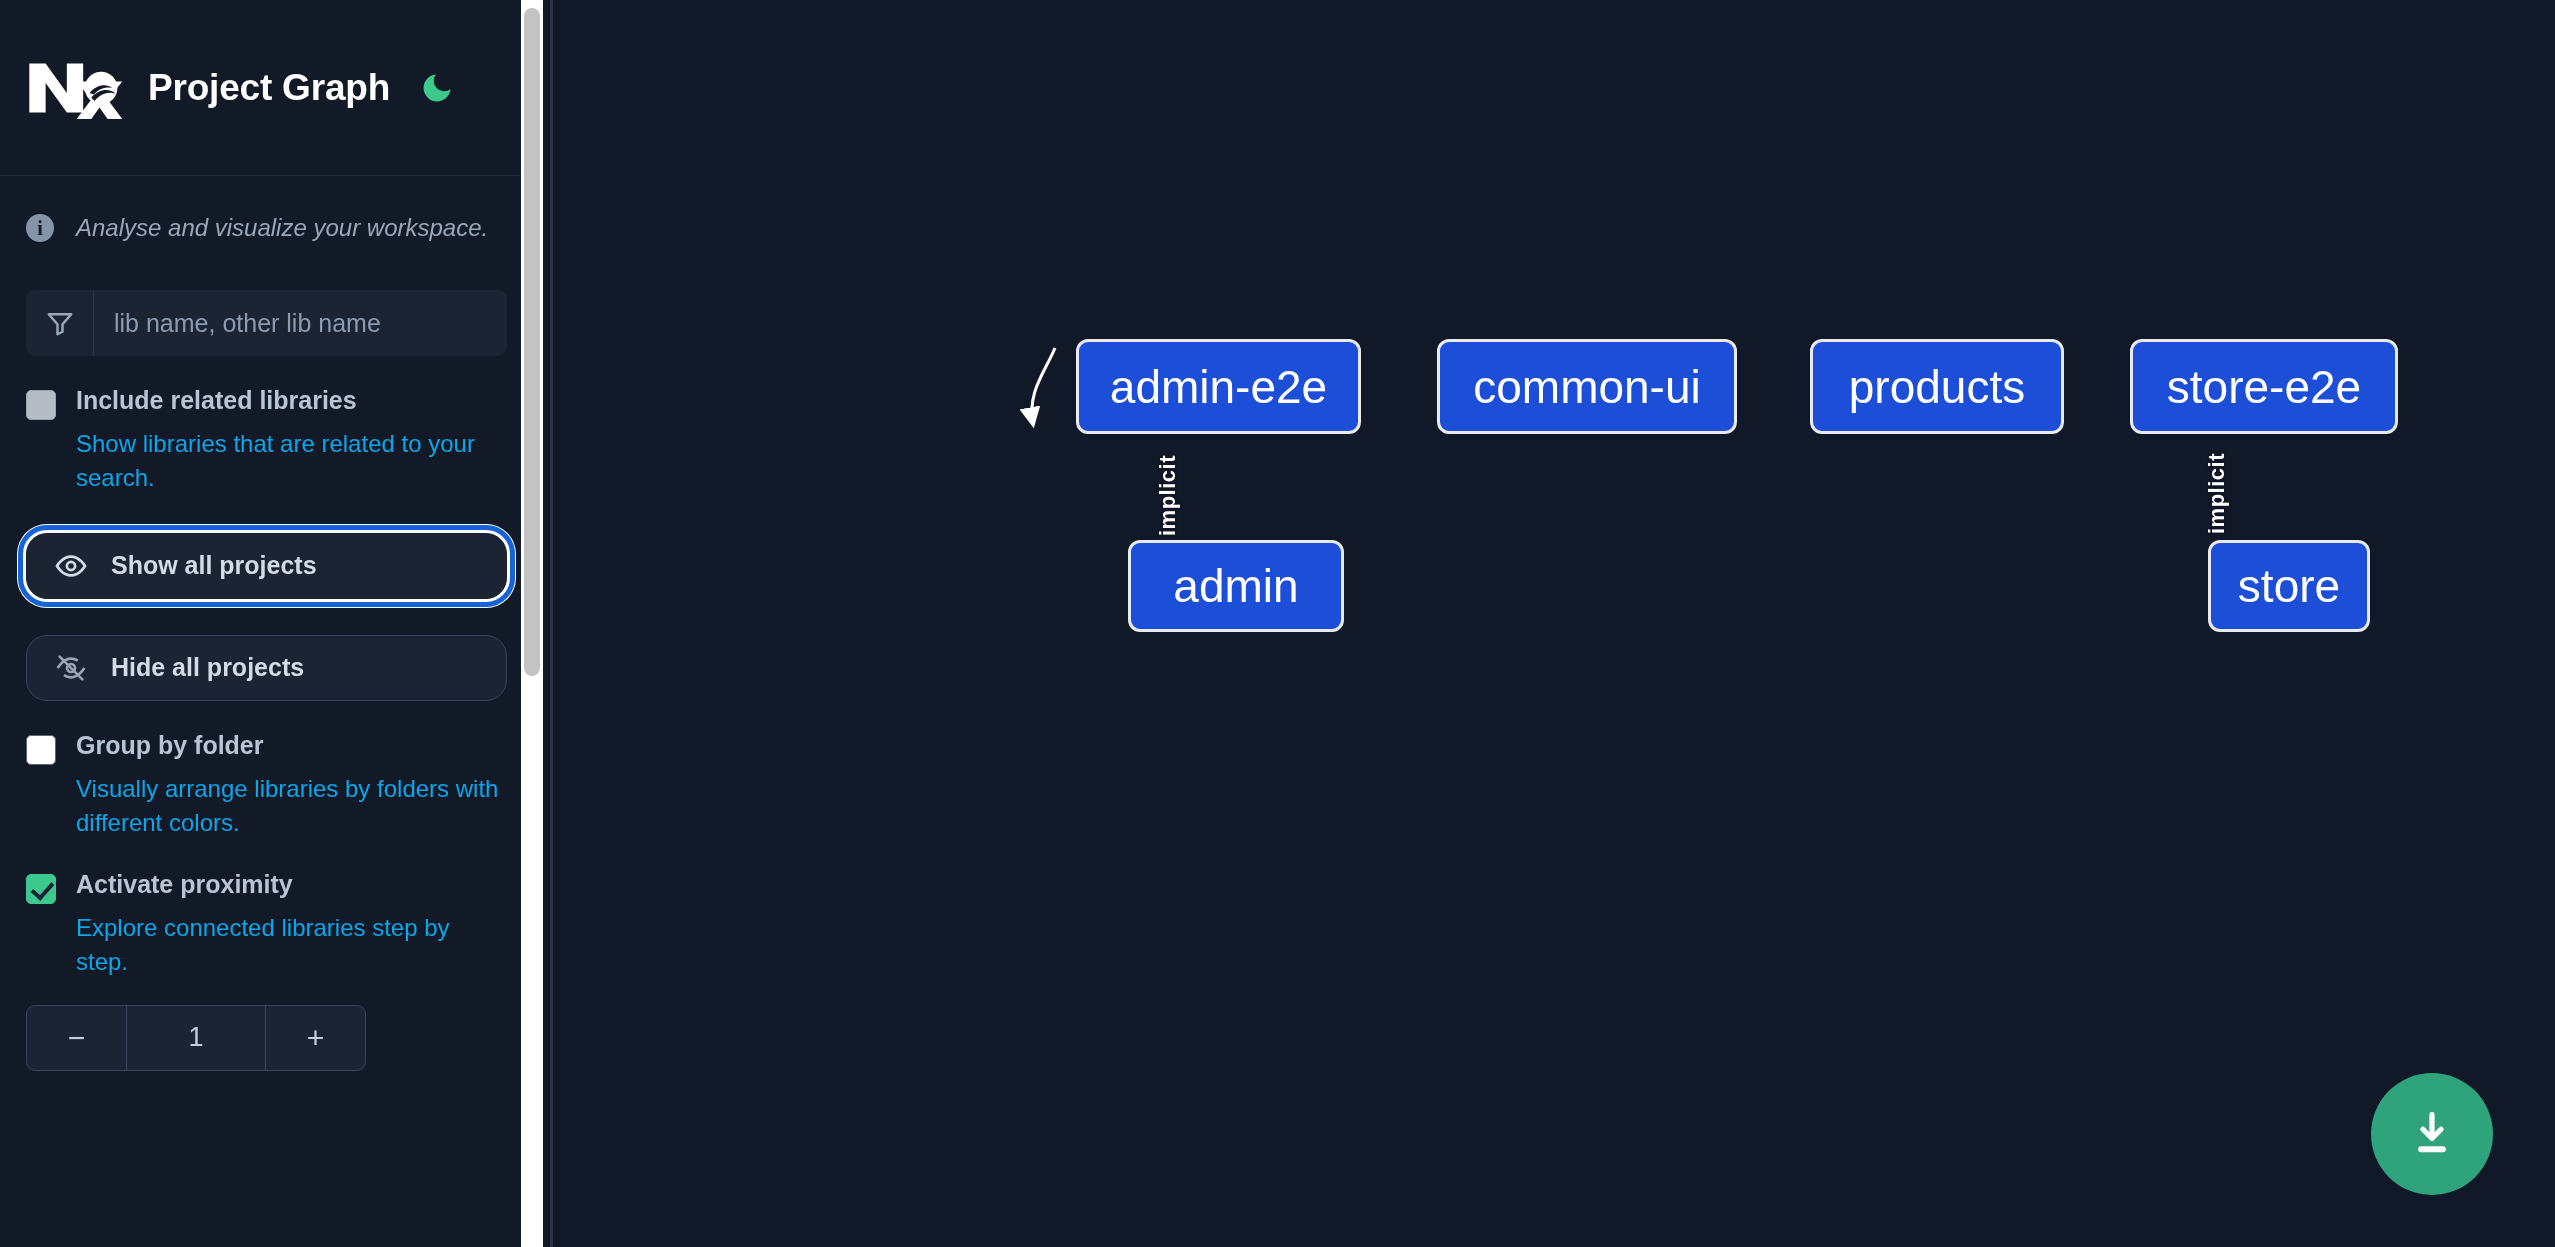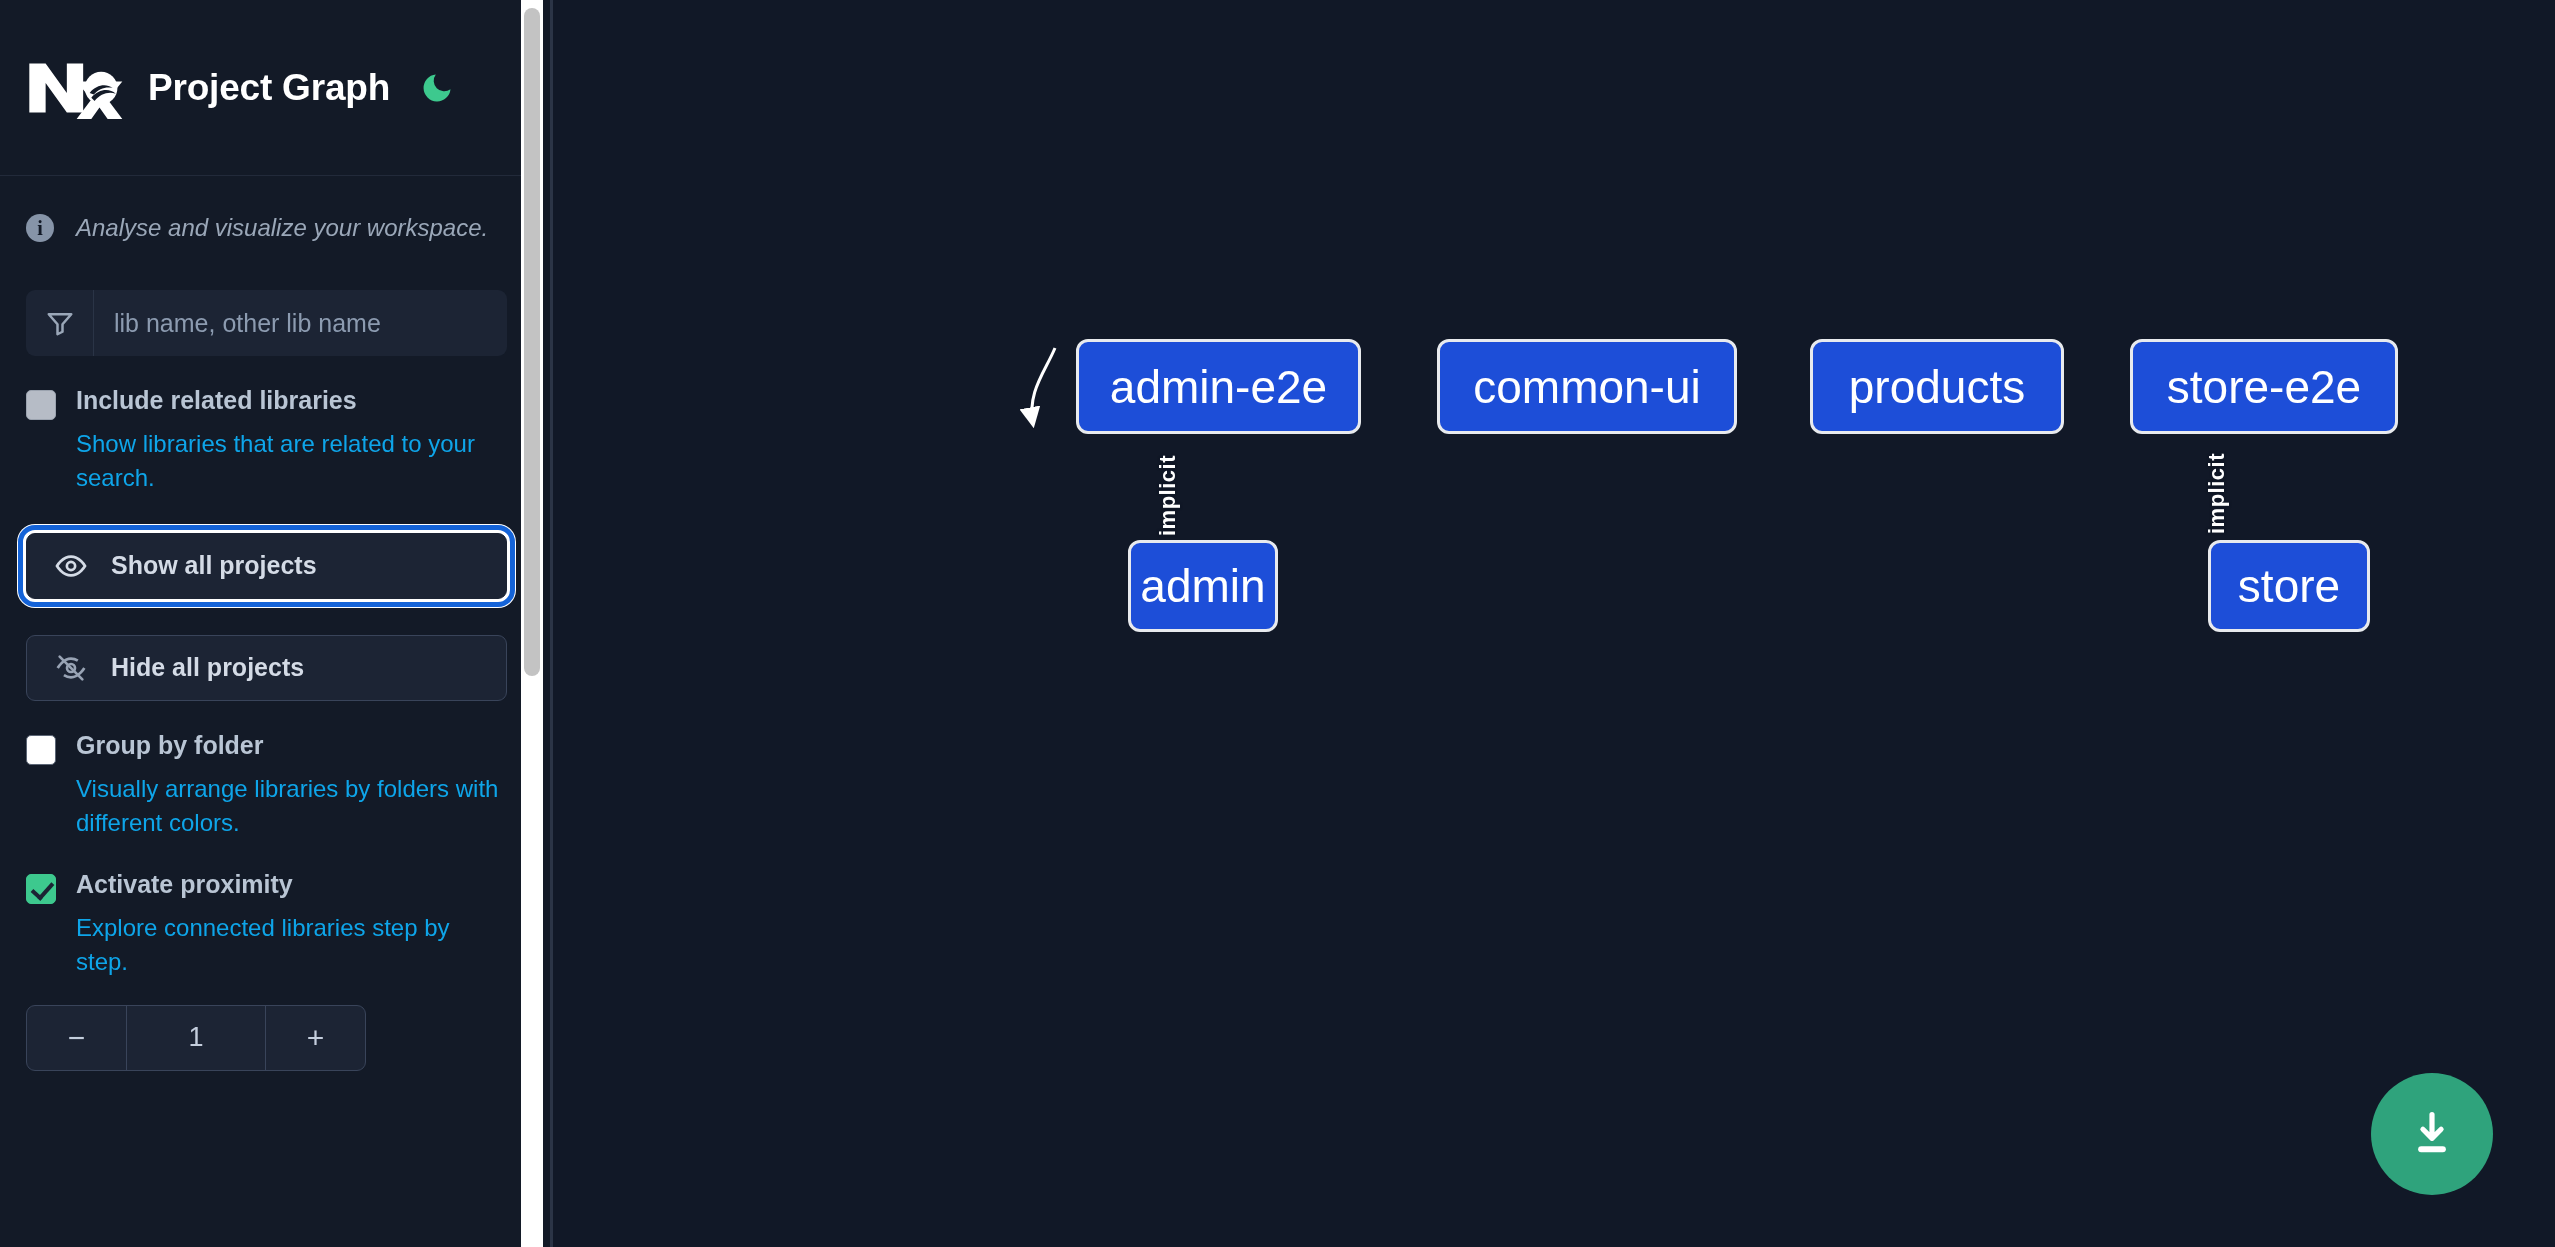--- a/index.html
+++ b/index.html
@@ -160,21 +160,21 @@
   .gbtn {
     position: relative;
     width: 100%;
     height: 66px;
     display: flex;
     align-items: center;
     gap: 22px;
     padding-left: 26px;
     background: #1c2434;
     border: 1px solid #39445a;
-    border-radius: 9px;
+    border-radius: 21px;
     color: #d4dbe6;
     font-size: 25px;
     font-weight: 700;
     font-family: "Liberation Sans", sans-serif;
     cursor: pointer;
     text-align: left;
   }
   .gbtn.focused {
     outline: 5px solid #1463d8;
     outline-offset: 3px;
@@ -406,21 +406,21 @@
       <path d="M1322 348 C 1312 372 1296 392 1303 424" fill="none" stroke="#ffffff" stroke-width="3" marker-end="url(#arrow)"></path>
     </svg>
 
     <div class="edge-label" style="left:602px; top:455px;">implicit</div>
     <div class="edge-label" style="left:1651px; top:453px;">implicit</div>
 
     <div class="node" style="left:523px; top:339px; width:285px; height:95px;">admin-e2e</div>
     <div class="node" style="left:884px; top:339px; width:300px; height:95px;">common-ui</div>
     <div class="node" style="left:1257px; top:339px; width:254px; height:95px;">products</div>
     <div class="node" style="left:1577px; top:339px; width:268px; height:95px;">store-e2e</div>
-    <div class="node" style="left:575px; top:540px; width:150px; height:92px;">admin</div>
+    <div class="node" style="left:575px; top:540px; width:216px; height:92px;">admin</div>
     <div class="node" style="left:1630px; top:540px; width:162px; height:92px;margin-left:25px;">store</div>
 
     <button class="fab">
       <svg viewBox="0 0 24 24" width="52" height="52">
         <path fill="none" stroke="#ffffff" stroke-width="2.4" stroke-linecap="round" stroke-linejoin="round" d="M12 3v11m0 0l-4.2-4.2M12 14l4.2-4.2"></path>
         <path stroke="#ffffff" stroke-width="2.8" stroke-linecap="round" d="M7 19h10"></path>
       </svg>
     </button>
 
   </main>

